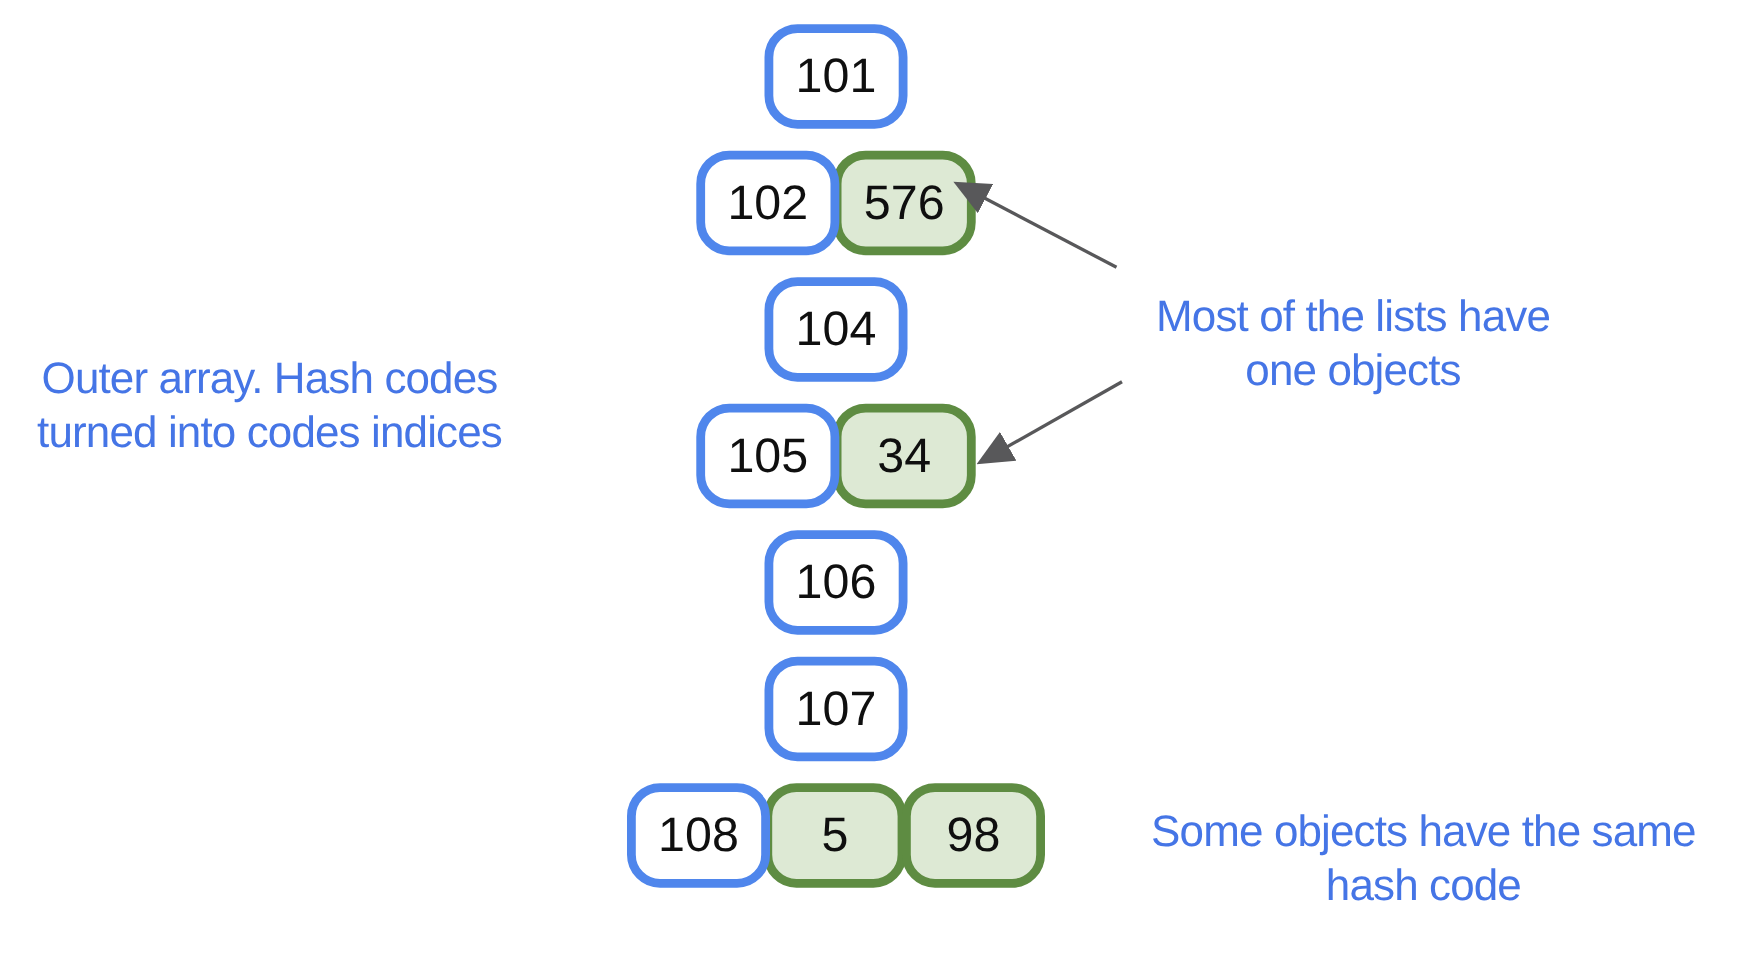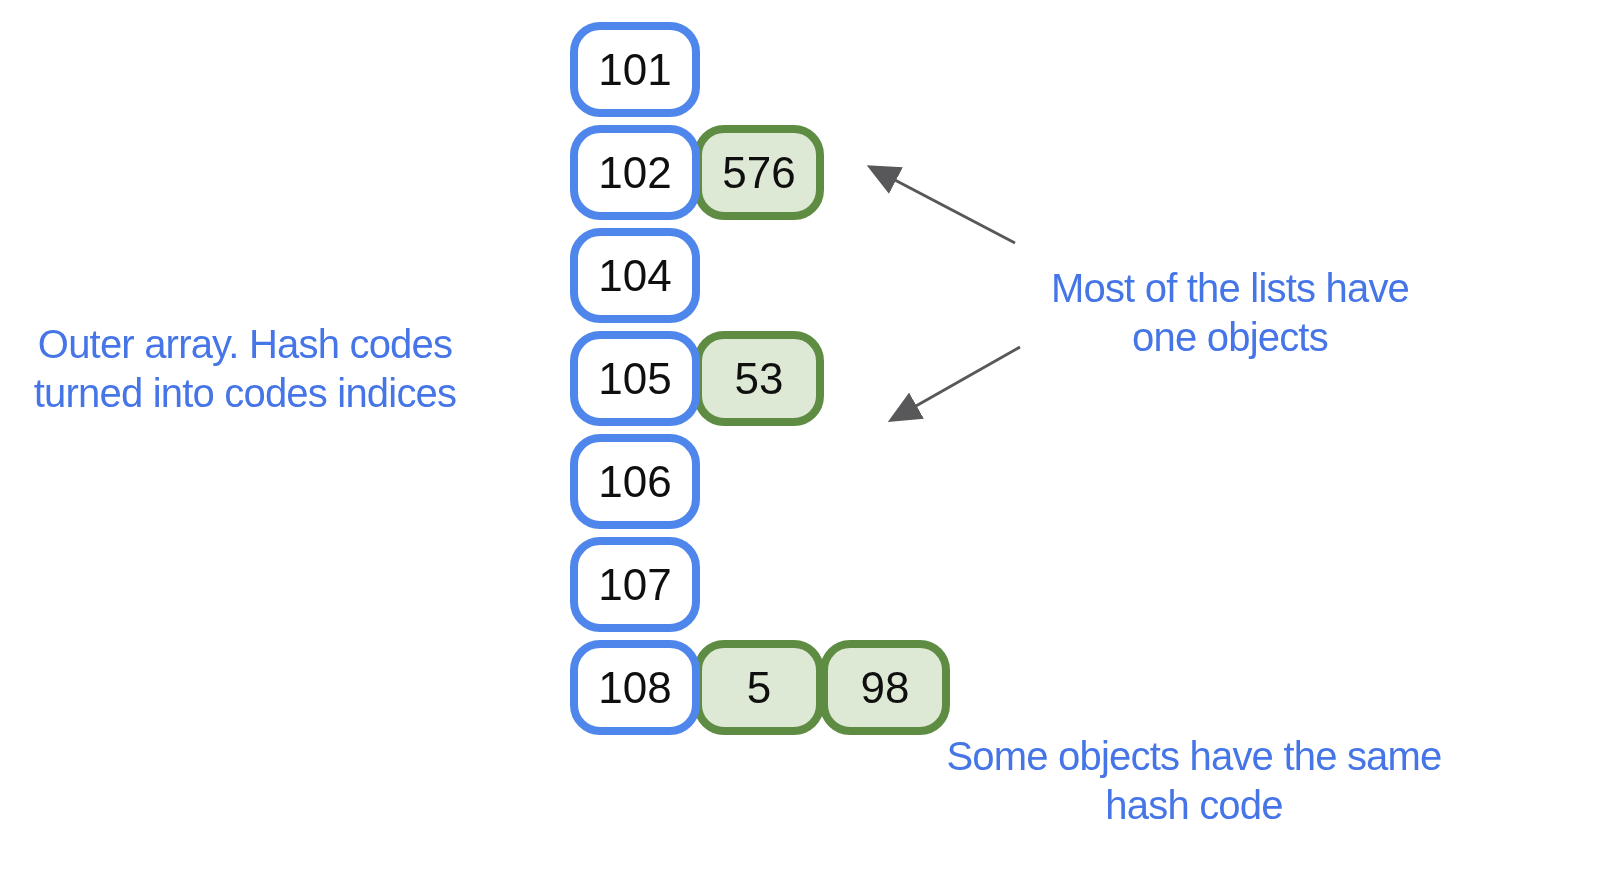--- a/index.html
+++ b/index.html
@@ -29,29 +29,30 @@
     color: var(--annotation-text);
     font-size: 40px;
     line-height: 49px;
     letter-spacing: -0.8px;
     text-align: center;
     margin-top: 32px;
   }
   .annotation .line { display: block; }
   #anno-outer { left: 15px;  top: 288px; width: 460px; }
   #anno-most  { left: 1015px; top: 232px; width: 430px; }
-  #anno-same  { left: 924px; top: 700px; width: 540px; }
+  #anno-same  { left: 1024px; top: 700px; width: 540px; }
 
   .array-col {
     position: absolute;
     left: 570px;
     top: 22px;
     display: flex;
     flex-direction: column;
-    gap: 8px;
+    gap: 20px;
+    align-items: center;
   }
   .bucket-row {
     display: flex;
     align-items: stretch;
     height: 95px;
   }
   .box {
     height: 95px;
     display: flex;
     align-items: center;
@@ -111,21 +112,21 @@
       </div>
       <div class="bucket-row">
         <div class="box bucket">102</div>
         <div class="box entry">576</div>
       </div>
       <div class="bucket-row">
         <div class="box bucket">104</div>
       </div>
       <div class="bucket-row">
         <div class="box bucket">105</div>
-        <div class="box entry">53</div>
+        <div class="box entry">34</div>
       </div>
       <div class="bucket-row">
         <div class="box bucket">106</div>
       </div>
       <div class="bucket-row">
         <div class="box bucket">107</div>
       </div>
       <div class="bucket-row">
         <div class="box bucket">108</div>
         <div class="box entry">5</div>

